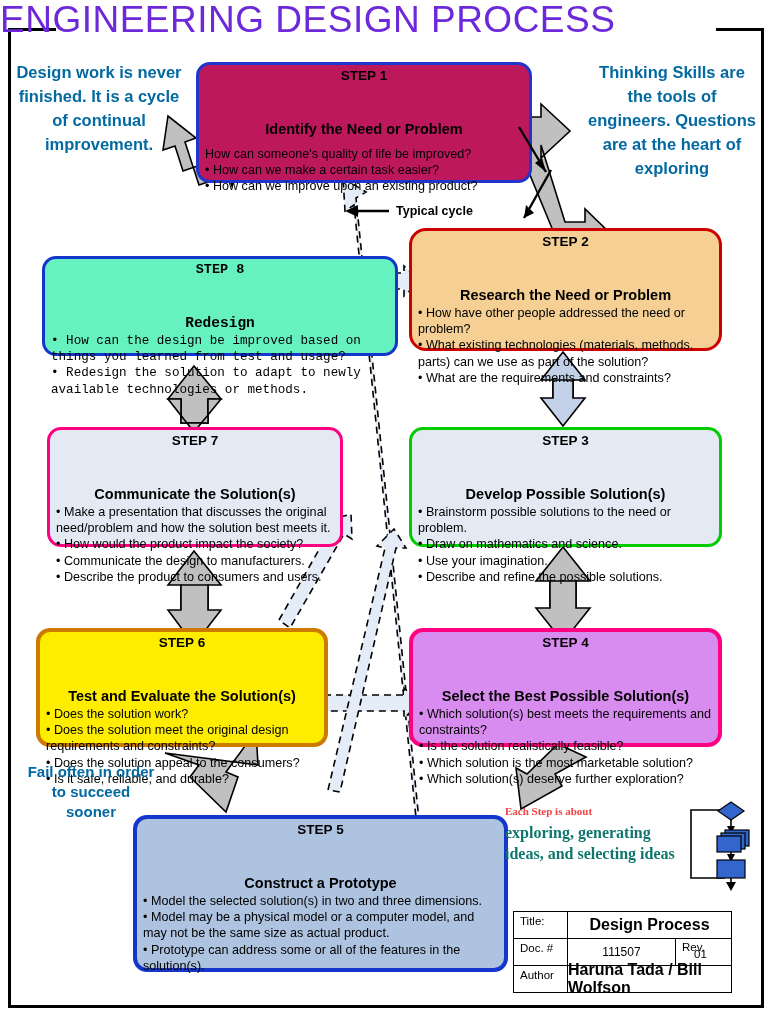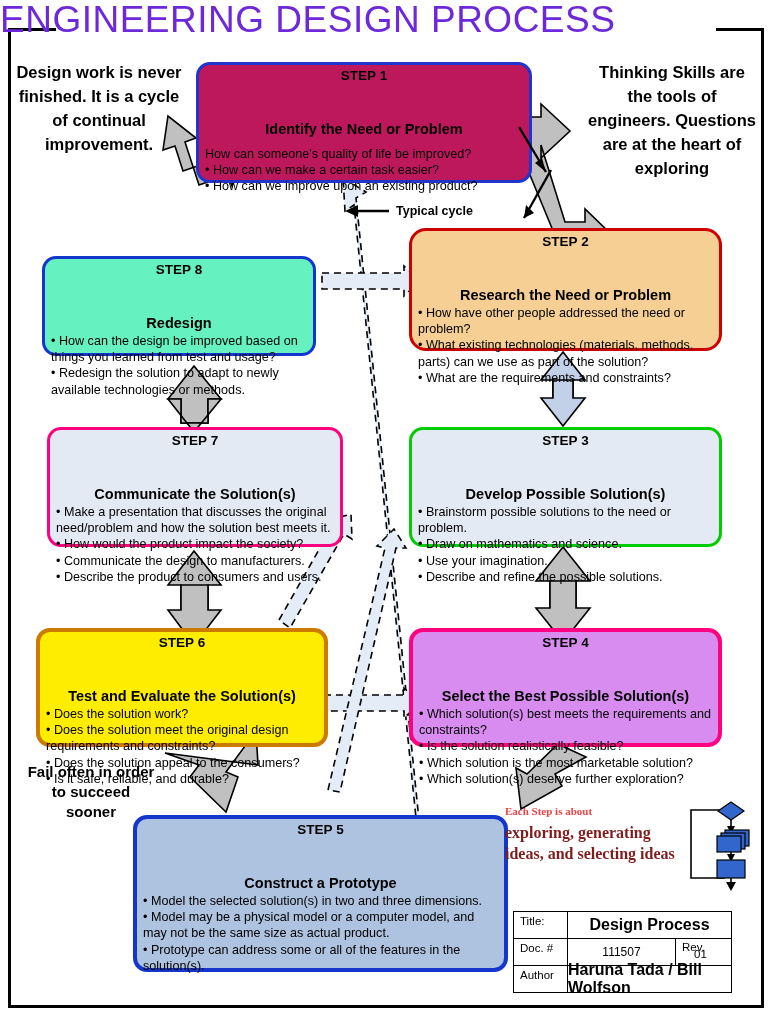--- a/index.html
+++ b/index.html
@@ -75,21 +75,21 @@
     color: #000;
   }
   .step-body div { white-space: normal; }
   .step-body .gap { height: 7px; }
 
   
   .note {
     position: absolute;
     text-align: center;
     font-weight: bold;
-    color: #000000;
+    color: #0369a1;
     z-index: 45;
   }
   .note-serif {
     font-family: "Liberation Serif", serif;
     font-weight: bold;
   }
   .label-plain {
     position: absolute;
     font-size: 12.5px;
     font-weight: bold;
@@ -315,21 +315,21 @@
     <div class="step-head">STEP 7</div>
     <div class="step-title">Communicate the Solution(s)</div>
     <div class="step-body">
       <div>• Make a presentation that discusses the original need/problem and how the solution best meets it.</div>
       <div>• How would the product impact the society?</div>
       <div>• Communicate the design to manufacturers.</div>
       <div>• Describe the product to consumers and users.</div>
     </div>
   </div>
 
-  <div class="step-box" style="left: 42px; top: 256px; width: 274px; height: 100px; border-width: 3.5px; background: rgb(102, 242, 192); border-color: rgb(20, 54, 204);">
+  <div class="step-box" style="left: 42px; top: 256px; width: 356px; height: 100px; border-width: 3.5px; background: rgb(102, 242, 192); border-color: rgb(20, 54, 204); font-family: Liberation Mono, monospace;">
     <div class="step-head">STEP 8</div>
     <div class="step-title">Redesign</div>
     <div class="step-body">
       <div>• How can the design be improved based on things you learned from test and usage?</div>
       <div>• Redesign the solution to adapt to newly available technologies or methods.</div>
     </div>
   </div>
 
   <svg class="arrows arrows-top" viewBox="0 0 772 1021">
 
@@ -347,21 +347,21 @@
   </svg>
 
   <div class="note" style="left:14px; top:60px; width:170px; font-size:16.5px; line-height:24px;">Design work is never finished. It is a cycle of continual improvement.</div>
 
   <div class="note" style="left:586px; top:60px; width:172px; font-size:16.5px; line-height:24px;">Thinking Skills are the tools of engineers. Questions are at the heart of exploring</div>
 
   <div class="note" style="left:26px; top:762px; width:130px; font-size:15px; line-height:20px;">Fail often in order to succeed sooner</div>
 
   <div style="position:absolute; left:505px; top:800px; width:180px; z-index:45;">
     <div class="note-serif" style="font-size:11px; line-height:22px; color:#ef4444;">Each Step is about</div>
-    <div class="note-serif" style="font-size:16px; line-height:21px; color:#7f1d1d;">exploring, generating ideas, and selecting ideas</div>
+    <div class="note-serif" style="font-size:16px; line-height:21px; color:#0f766e;">exploring, generating ideas, and selecting ideas</div>
   </div>
 
   <div class="label-plain" style="left:396px; top:204px;">Typical cycle</div>
 
   <svg class="flowicon" viewBox="0 0 76 92">
 
     <polyline points="42,10 8,10 8,78 42,78" fill="none" stroke="#000" stroke-width="1.6"></polyline>
 
     <polygon points="48,2 61,11 48,20 35,11" fill="#3366cc" stroke="#000" stroke-width="1.2"></polygon>
 

